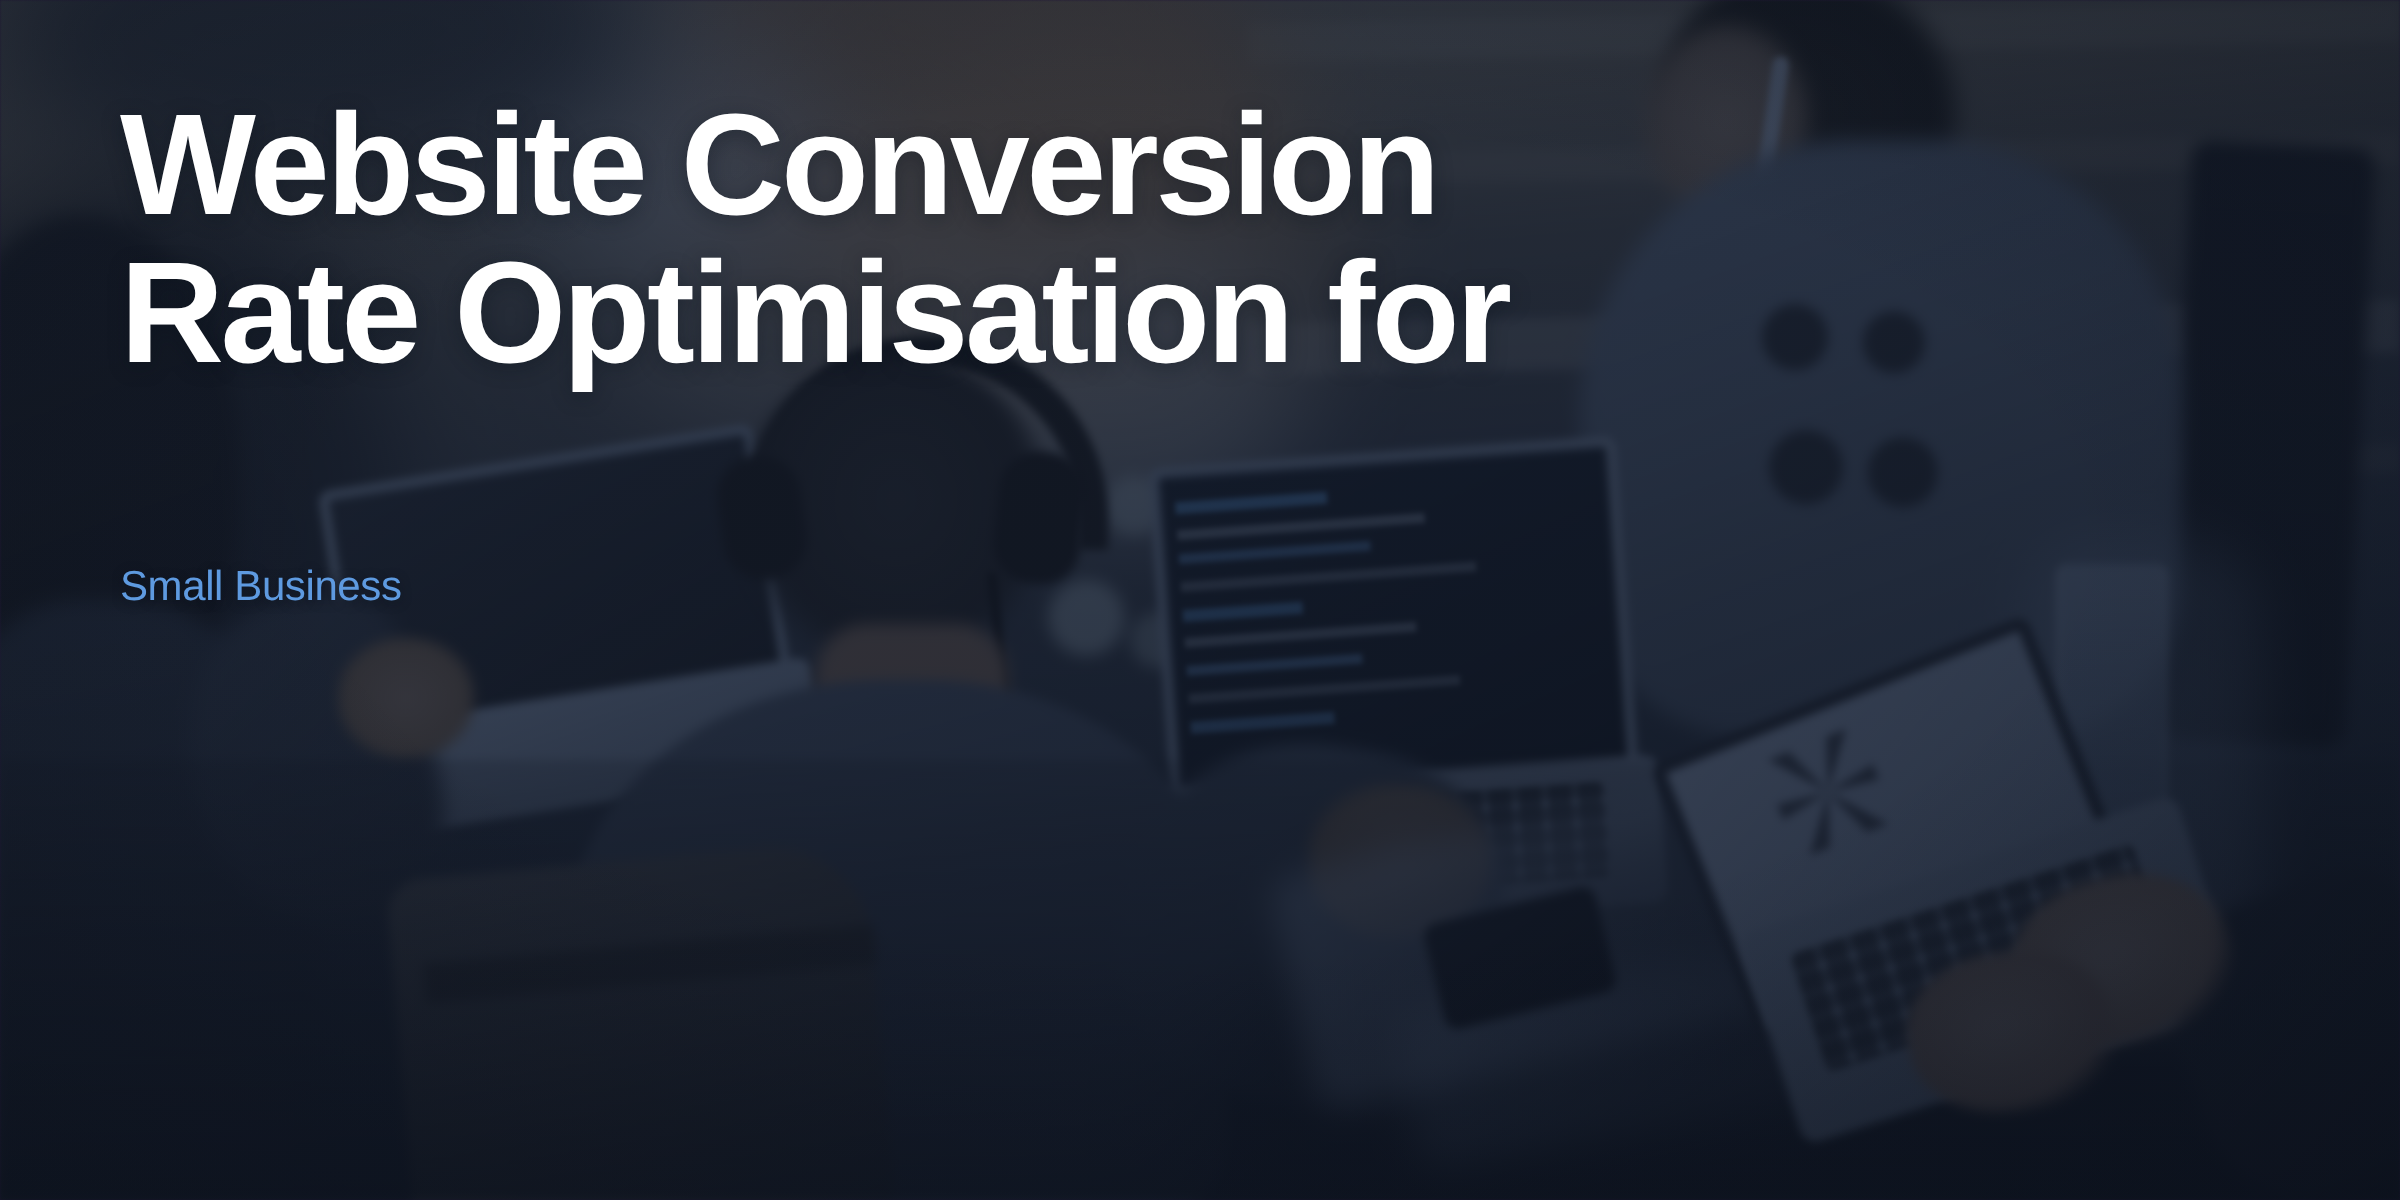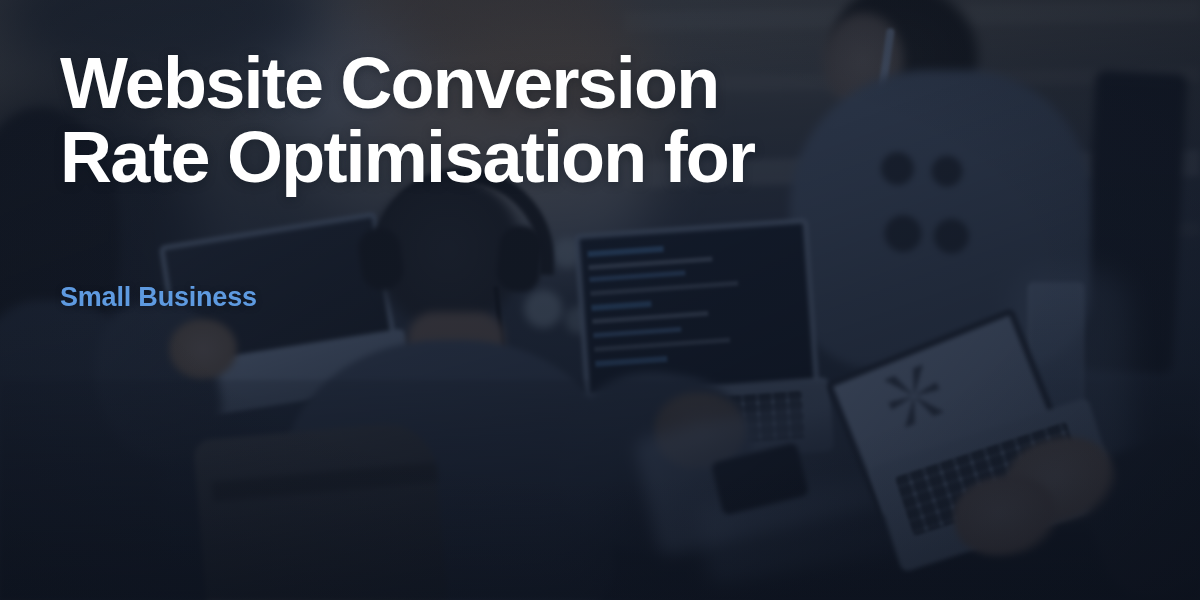--- a/index.html
+++ b/index.html
@@ -345,22 +345,22 @@
     text-shadow: 0 2px 10px rgba(10,16,26,0.35);
   }
 
   .subtitle {
     position: absolute;
     left: 60px;
     top: 282px;
     margin: 0;
     color: #5e9ae0;
     font-family: "Liberation Sans", sans-serif;
-    font-weight: bold;
-    font-size: 27px;
+    font-weight: normal;
+    font-size: 21px;
     letter-spacing: -0.2px;
     text-shadow: 0 1px 6px rgba(10,16,26,0.4);
   }
 
   .footer {
     position: absolute;
     left: 60px;
     top: 528px;
     margin: 0;
     color: #ffffff;

